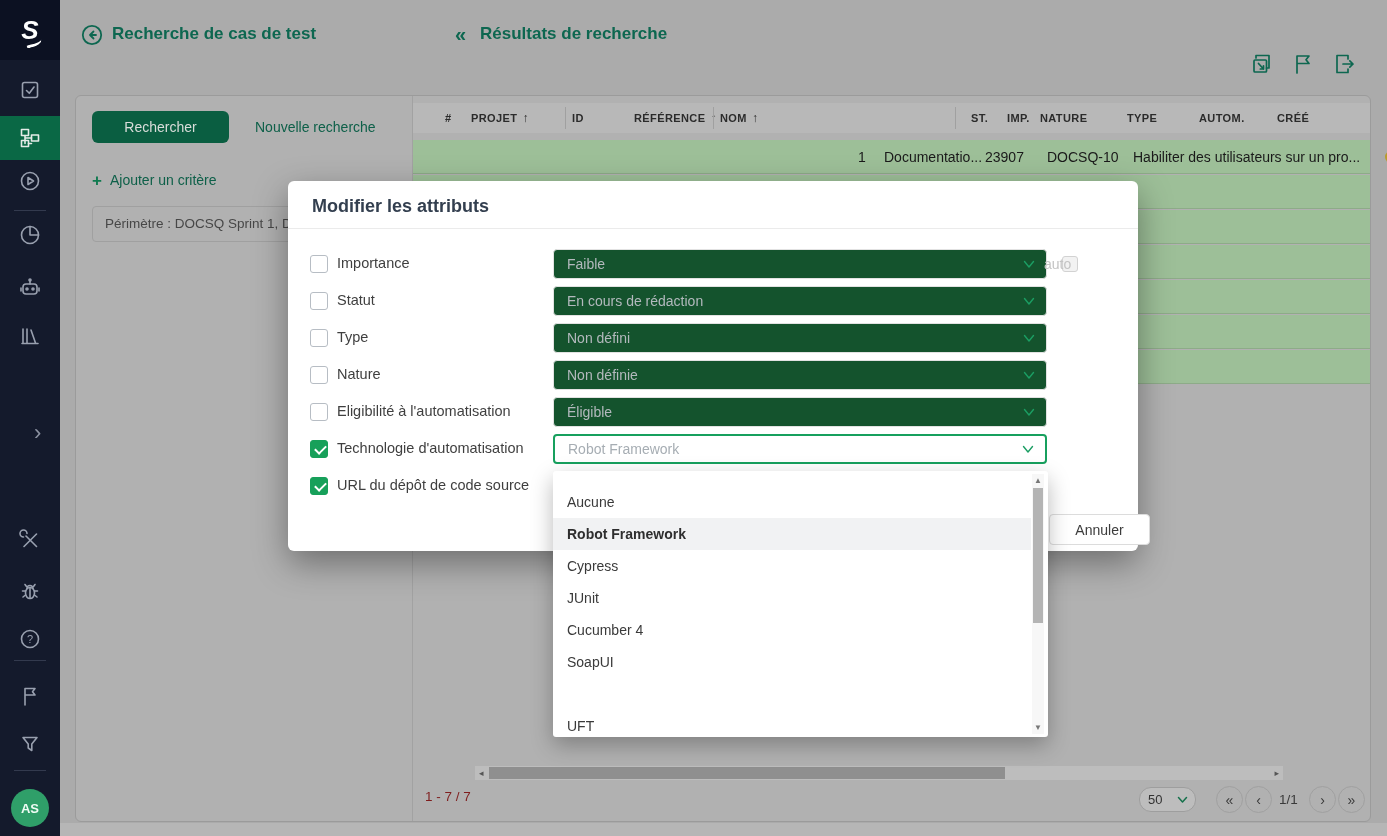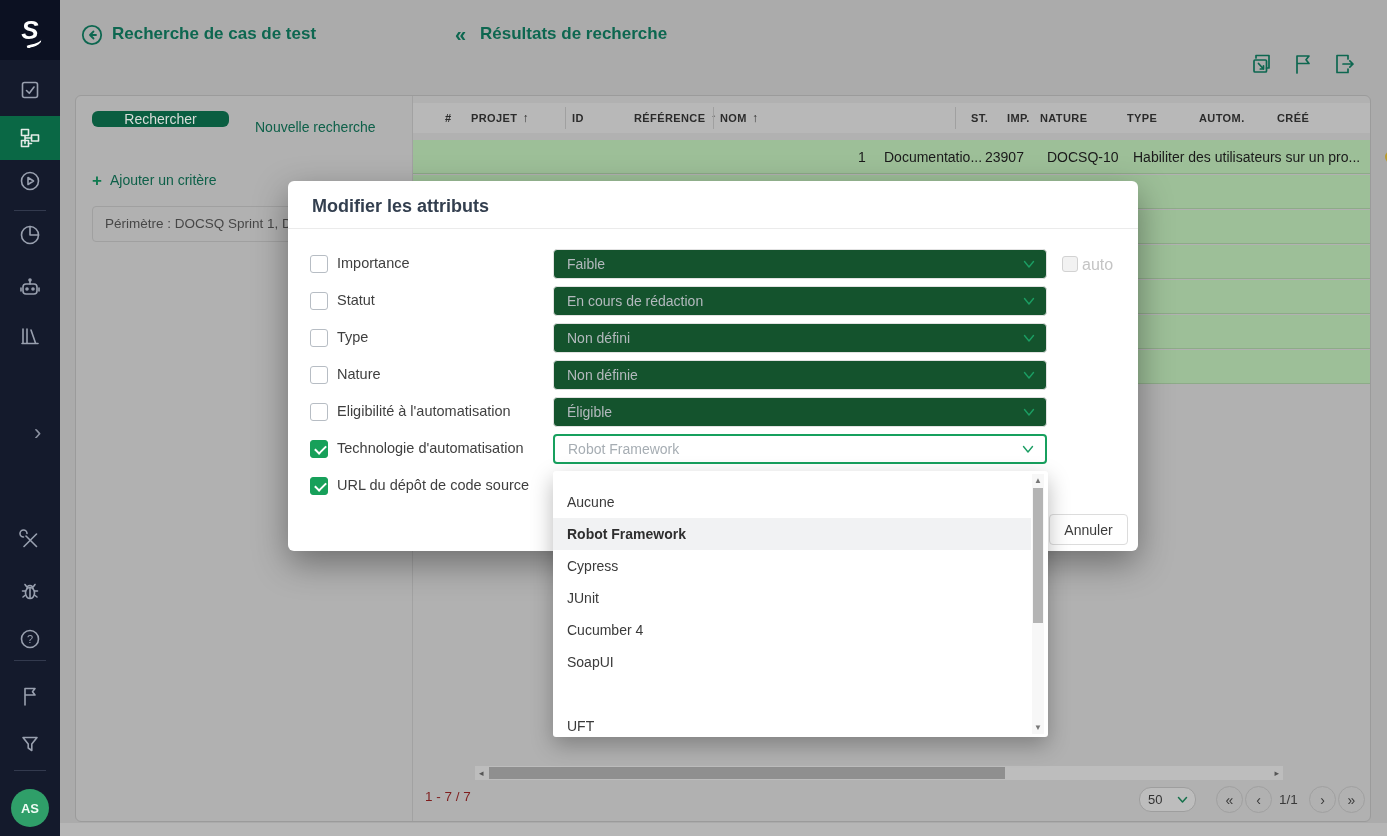--- a/index.html
+++ b/index.html
@@ -25,21 +25,21 @@
   .hdr-title { position:absolute; top:24px; font-size:17px; font-weight:bold; color:#0d6750; white-space:nowrap; }
   .back-btn { position:absolute; left:81px; top:24px; width:22px; height:22px; cursor:pointer; }
   .collapse-glyph { position:absolute; left:455px; top:23px; font-size:20px; font-weight:bold; color:#0d6750; cursor:pointer; }
   .top-tool { position:absolute; top:51px; width:26px; height:26px; cursor:pointer; }
   .top-tool svg { stroke:#0d6750; fill:none; stroke-width:1.7; stroke-linecap:round; stroke-linejoin:round; }
   
   .panel { position:absolute; left:75px; top:95px; width:1296px; height:727px; background:#b1b1b1; border:1px solid #9b9b9b; border-radius:6px; }
   .v-divider { position:absolute; left:412px; top:96px; width:1px; height:725px; background:#a2a2a2; }
   .below-strip { position:absolute; left:0; top:823px; width:1387px; height:13px; background:#b6b6b6; }
   
-  .btn-search { position:absolute; left:92px; top:111px; width:137px; height:16px; background:#0a5e41; color:#d9ddda; font-size:14px; border:none; border-radius:6px; cursor:pointer; }
+  .btn-search { position:absolute; left:92px; top:111px; width:137px; height:32px; background:#0a5e41; color:#d9ddda; font-size:14px; border:none; border-radius:6px; cursor:pointer; }
   .link-new-search { position:absolute; left:255px; top:119px; font-size:14px; color:#0e6049; cursor:pointer; }
   .add-criterion { position:absolute; left:92px; top:171px; font-size:14px; color:#0e6049; cursor:pointer; }
   .add-criterion .plus { color:#0f7a4f; font-size:17px; font-weight:bold; margin-right:8px; vertical-align:-1px; }
   .perimeter-box { position:absolute; left:92px; top:206px; width:318px; height:36px; border:1px solid #a0a0a0; border-radius:4px; font-size:13.5px; color:#474747; line-height:34px; padding:0 12px; white-space:nowrap; overflow:hidden; cursor:pointer; }
   
   .thead { position:absolute; left:413px; top:103px; width:957px; height:30px; background:#b8b8b8; }
   .th { position:absolute; top:50%; transform:translateY(-50%); font-size:11px; font-weight:bold; letter-spacing:.4px; color:#2b2b2b; white-space:nowrap; }
   .th .sort { font-size:12px; margin-left:5px; }
   .th-sep { position:absolute; top:4px; width:1px; height:22px; background:#a0a0a0; }
   .trow { position:absolute; left:413px; width:957px; height:34px; background:#9dbf98; border-bottom:1px solid rgba(0,0,0,0.10); }
@@ -63,22 +63,22 @@
   .cb { position:absolute; left:22px; top:6px; width:18px; height:18px; border:1px solid #b7bdc4; border-radius:3px; background:#fff; cursor:pointer; }
   .cb.checked { background:#17a05a; border-color:#17a05a; }
   .cb.checked::after { content:""; position:absolute; left:4px; top:4px; width:9px; height:5px; border-left:2px solid #fff; border-bottom:2px solid #fff; transform:rotate(-45deg); }
   .mrow label.fld { position:absolute; left:49px; top:6px; font-size:14.5px; color:#3f3f3f; cursor:pointer; }
   .sel { position:absolute; left:265px; top:0; width:494px; height:30px; border-radius:4px; font-size:14px; line-height:28px; padding:0 30px 0 13px; white-space:nowrap; cursor:pointer; }
   .sel.disabled { background:#14532d; border:1px solid #e2e2e2; color:#b3b9bd; }
   .sel.active { background:#fff; border:2px solid #17a05e; color:#a6adb3; line-height:26px; }
   .sel svg { position:absolute; right:11px; top:10px; }
   .sel.active svg { top:9px; }
   .auto-cb { position:absolute; left:774px; top:7px; width:16px; height:16px; border:1px solid #d2d2d2; border-radius:3px; background:#f2f2f2; }
-  .auto-lbl { position:absolute; left:794px; top:7px; font-size:16px; color:#c4c4c4; }
-  .btn-cancel { position:absolute; left:761px; top:333px; width:79px; height:31px; background:#fff; border:1px solid #dcdcdc; border-radius:4px; font-size:14px; color:#3c3c3c; cursor:pointer; }
+  .auto-lbl { position:absolute; left:756px; top:7px; font-size:14px; color:#c4c4c4; }
+  .btn-cancel { position:absolute; left:761px; top:333px; width:101px; height:31px; background:#fff; border:1px solid #dcdcdc; border-radius:4px; font-size:14px; color:#3c3c3c; cursor:pointer; }
   
   .dropdown { position:absolute; left:553px; top:471px; width:495px; height:266px; background:#fff; border-radius:3px; box-shadow:0 8px 22px rgba(0,0,0,.28); z-index:20; overflow:hidden; }
   .dd-item { position:absolute; left:0; width:478px; height:32px; font-size:14px; color:#3a3a3a; line-height:32px; padding-left:14px; cursor:pointer; white-space:nowrap;margin-top:12px; }
   .dd-item.selected { background:#f1f2f3; font-weight:bold; color:#2e2e2e; }
   .dd-scroll { position:absolute; right:4px; top:3px; width:12px; height:260px; background:#f7f7f7; }
   .dd-scroll .sarr { position:absolute; left:0; width:12px; font-size:8px; color:#777; text-align:center; cursor:pointer; }
   .dd-scroll .sthumb { position:absolute; left:1px; top:14px; width:10px; height:135px; background:#b4b4b4; cursor:pointer; }
 </style>
 </head>
 <body>

